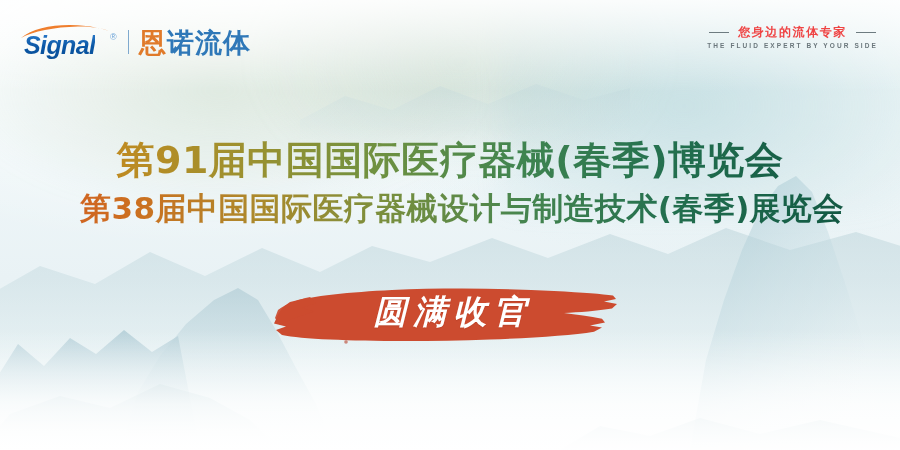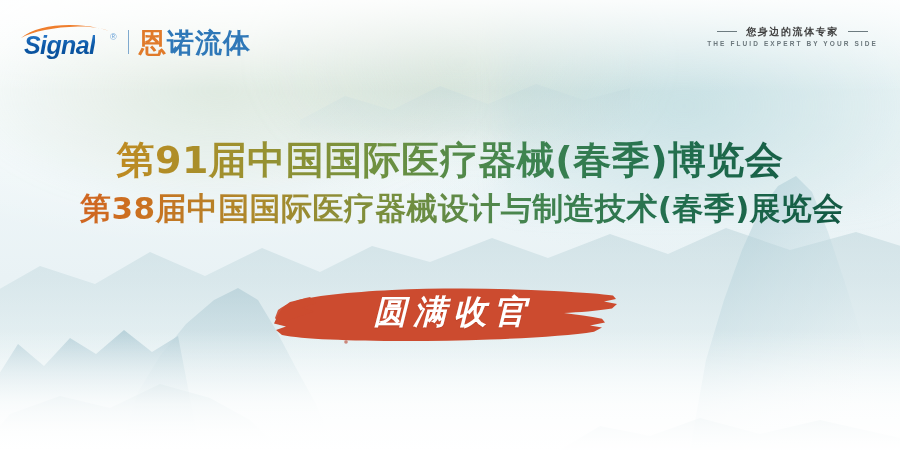--- a/index.html
+++ b/index.html
@@ -147,24 +147,24 @@
     align-items: center;
     gap: 9px;
   }
   .tag-rule {
     width: 20px;
     height: 1px;
     background: #6d7b80;
   }
   .tagline-cn {
     font-family: "DejaVu Sans", sans-serif;
-    font-size: 10px;
+    font-size: 12px;
     font-weight: bold;
     letter-spacing: 1.6px;
-    color: #404040;
+    color: #ef4444;
     line-height: 1.1;
   }
   .tagline-en {
     margin-top: 3px;
     font-family: "Liberation Sans", sans-serif;
     font-size: 6.5px;
     font-weight: bold;
     letter-spacing: 2.1px;
     color: #6b777c;
     white-space: nowrap;

